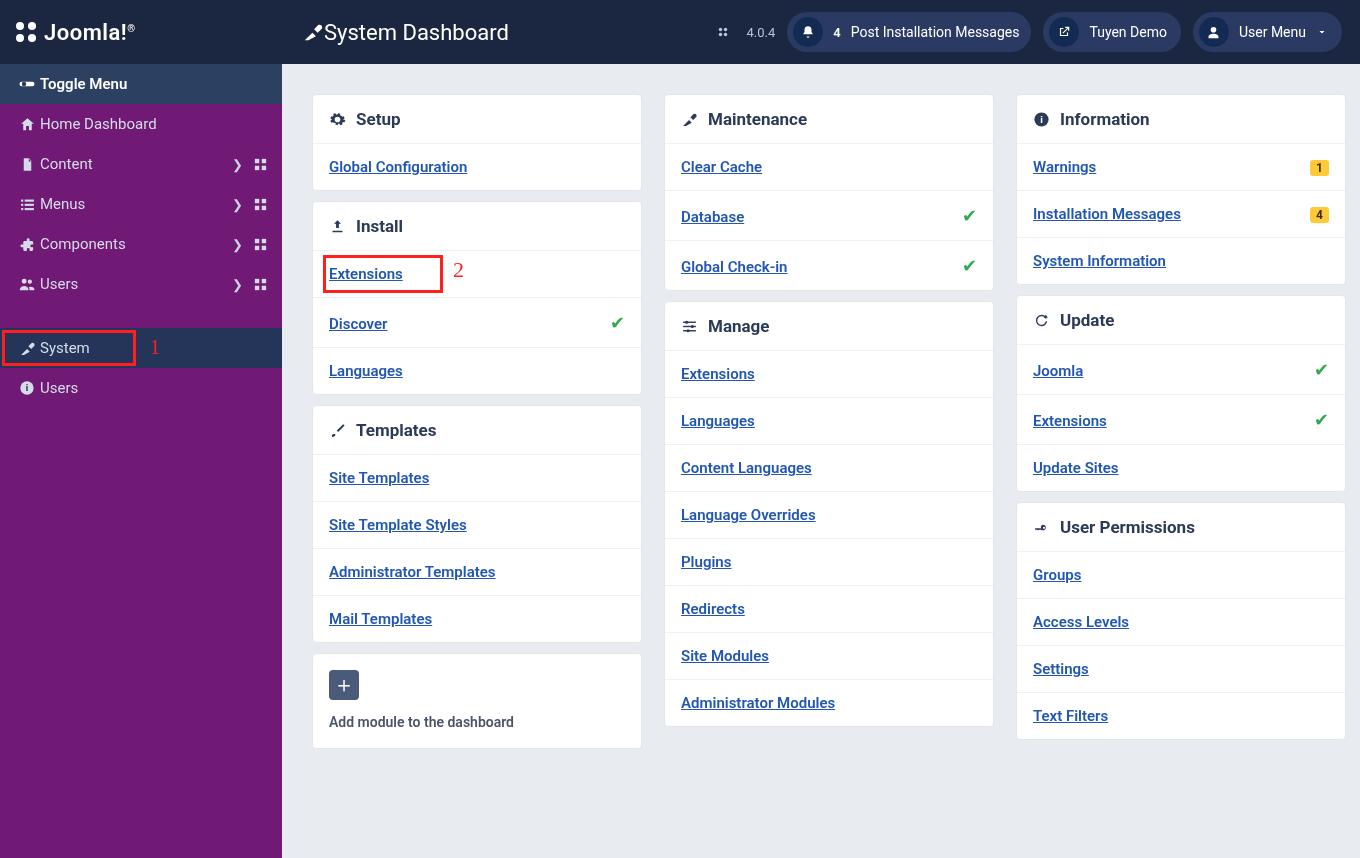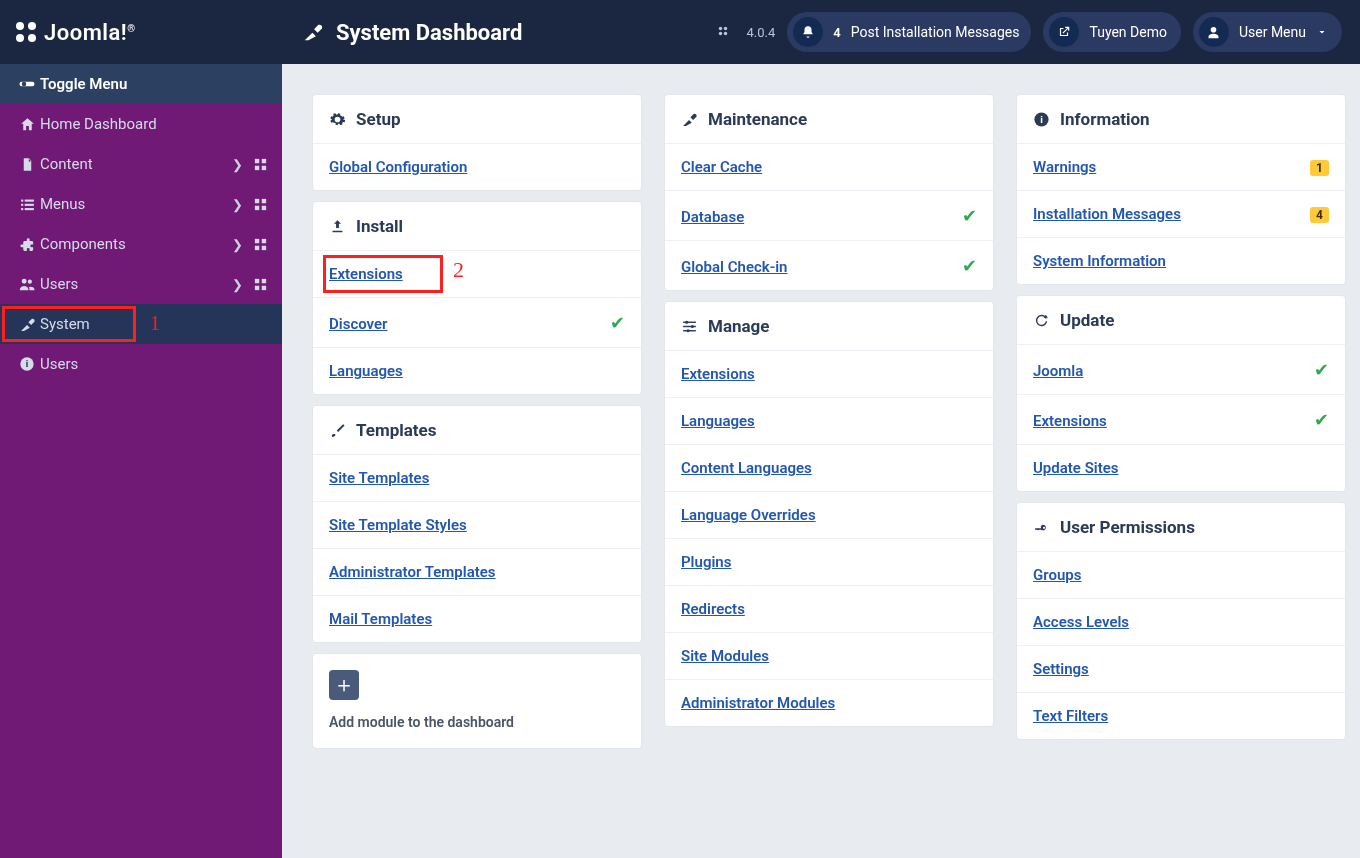--- a/index.html
+++ b/index.html
@@ -6,23 +6,23 @@
   body { font-family: -apple-system, BlinkMacSystemFont, "Segoe UI", Roboto, Arial, sans-serif; background: #e8ecf1; color: #1f2a44; width: 1360px; height: 858px; overflow: hidden; }
   a { text-decoration: underline; }
 
   
   .topbar { display: flex; align-items: center; height: 64px; background: #1b2640; color: #fff; }
   .brand { width: 282px; height: 64px; display: flex; align-items: center; padding-left: 14px; background: #1b2640; }
   .brand .jlogo { display:flex; align-items:center; gap:6px; }
   .brand .jmark { width:24px; height:24px; }
   .brand .jtext { font-size: 22px; font-weight: 600; letter-spacing: 0.5px; }
   .brand .jtext sup { font-size: 10px; vertical-align: super; }
-  .page-title { display:flex; align-items:center; gap:12px; padding-left: 20px; font-size: 22px; font-weight: 700; flex: 1; }
+  .page-title { display:flex; align-items:center; padding-left: 20px; font-size: 22px; font-weight: 400; flex: 1; }
   .topbar-right { display:flex; align-items:center; gap:12px; padding-right: 18px; }
-  .joomla-version { font-size: 13px; color: #b8c2d9; display:flex; gap:17px;}
+  .joomla-version { font-size: 13px; color: #b8c2d9; display:flex; align-items:center; gap:17px;}
   .pill { background: #2a3a63; border-radius: 22px; height: 40px; display:flex; align-items:center; gap:10px; padding: 0 16px 0 6px; color:#fff; font-size: 14px; cursor:pointer; }
   .pill .circle { width: 30px; height: 30px; border-radius: 50%; background: #132b53; display:flex; align-items:center; justify-content:center; font-size: 14px;}
   .pill.notif .badge { font-size:13px; font-weight:600; color:#fff; }
   .pill.notif { padding-right:12px; }
   .pill.small { padding-right: 14px; }
 
   
   .shell { display:flex; height: calc(100% - 64px); }
   .sidebar { width: 282px; background: #701a75; color:#d6dbe8; display:flex; flex-direction:column; }
   .side-item { display:flex; align-items:center; height:40px; padding: 0 14px; font-size:15px; cursor:pointer; position:relative; }
@@ -220,21 +220,21 @@
           <svg width="15" height="15" viewBox="0 0 24 24">
             <g fill="#d6dbe8">
               <rect x="3" y="3" width="7" height="7"></rect>
               <rect x="14" y="3" width="7" height="7"></rect>
               <rect x="3" y="14" width="7" height="7"></rect>
               <rect x="14" y="14" width="7" height="7"></rect>
             </g>
           </svg>
         </span>
     </div>
-    <div class="side-item active" style="position:relative;">
+    <div class="side-item active" style="position:relative;margin-top:24px;">
       <span class="icon">
           <svg width="17" height="17" viewBox="0 0 24 24">
             <path fill="#d6dbe8" d="M22 6.9c0 .4-.1.8-.2 1.2l-4.7 4.7-3.9-3.9 4.7-4.7c.4-.1.8-.2 1.2-.2 1.6 0 2.9 1.3 2.9 2.9zM3 21l8.3-8.3 3.9 3.9L7 21H3z"></path>
           </svg>
         </span>
       <span class="lbl">System</span>
       <span class="side-red-box"></span>
       <span class="side-red-num">1</span>
     </div>
     <div class="side-item">

